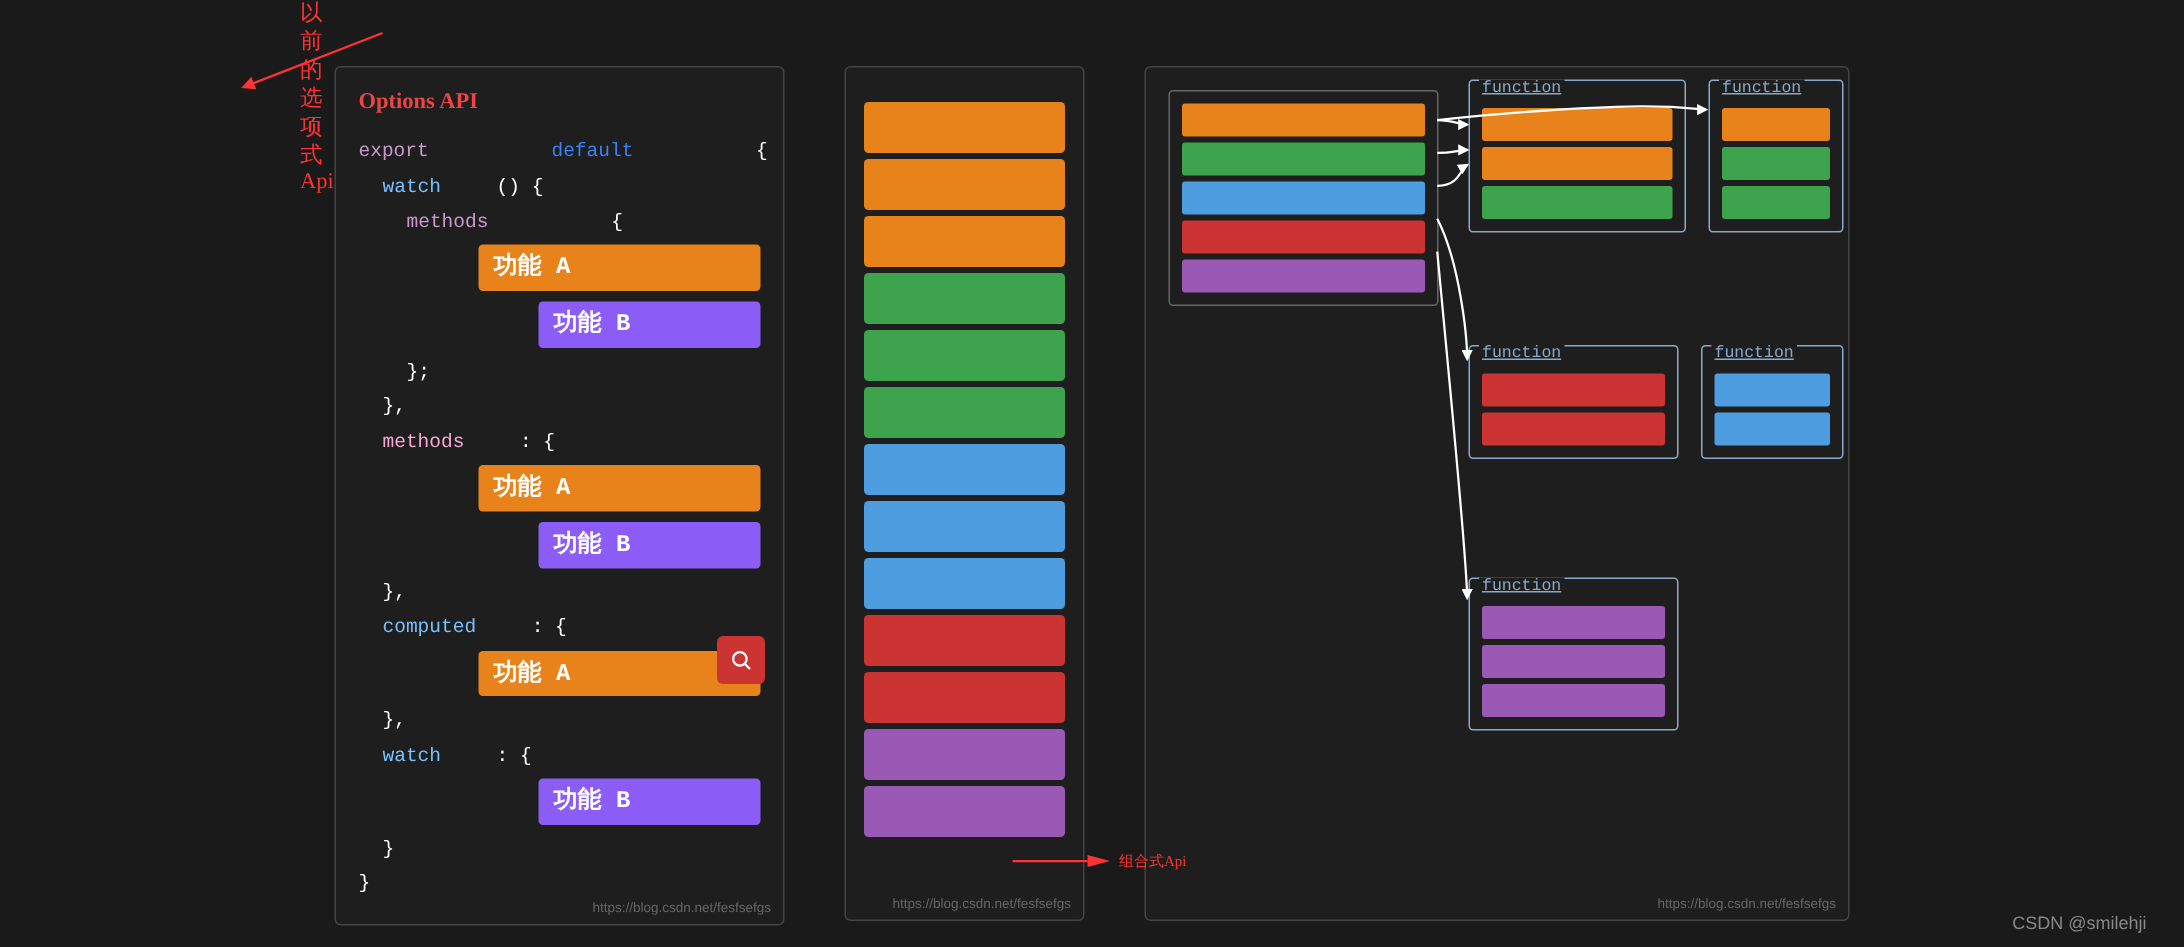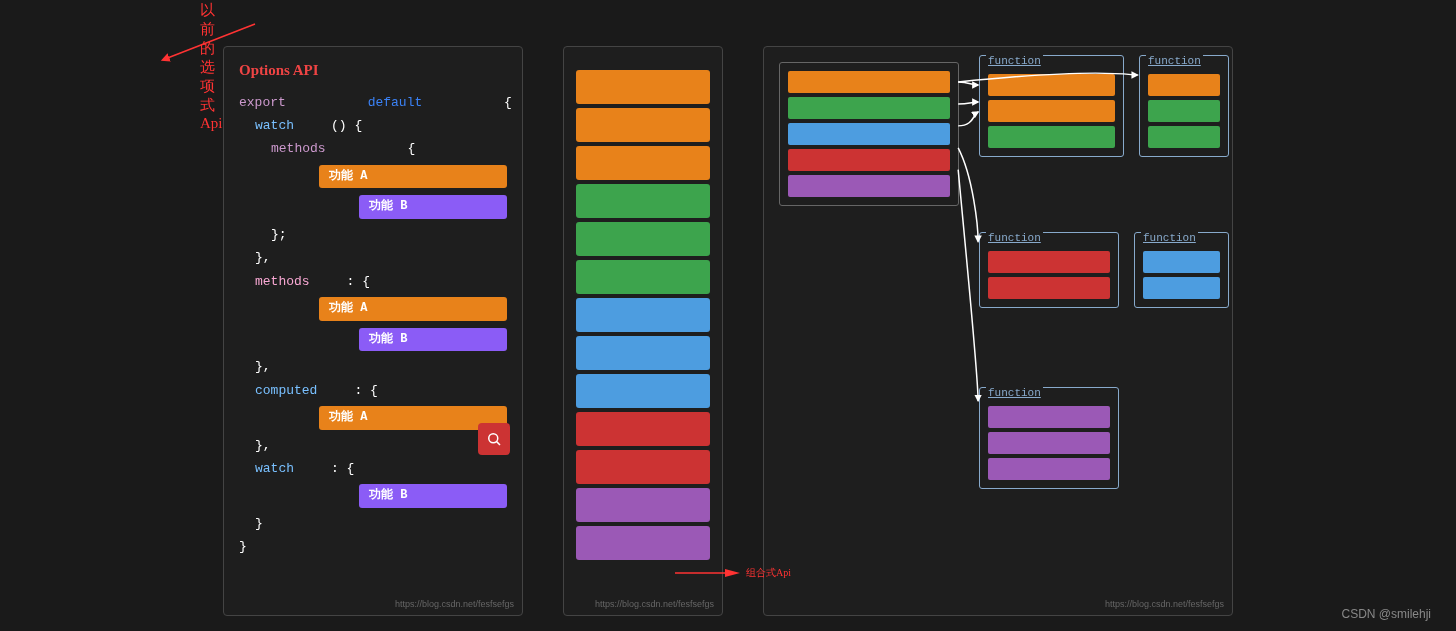--- a/index.html
+++ b/index.html
@@ -80,21 +80,21 @@
     .kw-watch { color: #79c0ff; }
     .kw-brace { color: #ffffff; }
 
     .indent-1 { padding-left: 16px; }
     .indent-2 { padding-left: 32px; }
 
     .tag-btn {
       display: inline-block;
       border-radius: 3px;
       padding: 1px 10px;
-      font-size: 12px;
+      font-size: 16px;
       font-weight: bold;
       color: #fff;
       margin: 2px 0;
     }
 
     .tag-orange { background: #e8821a; }
     .tag-green  { background: #8b5cf6; margin-left: 40px; }
 
     .options-tags-group {
       display: flex;

